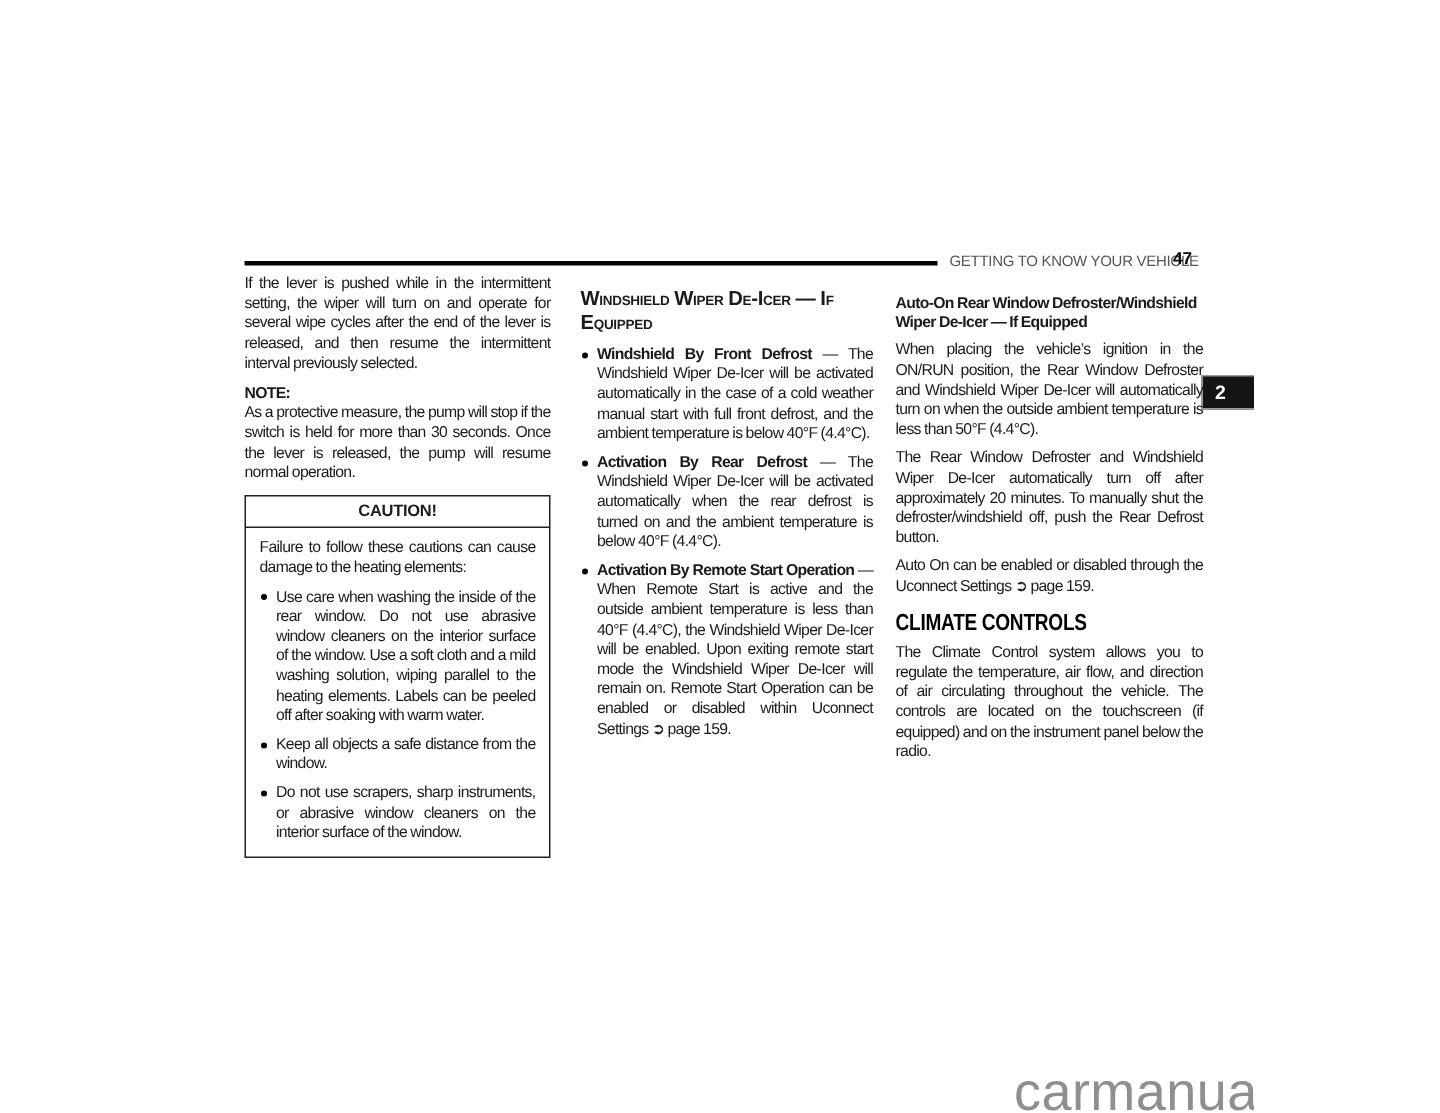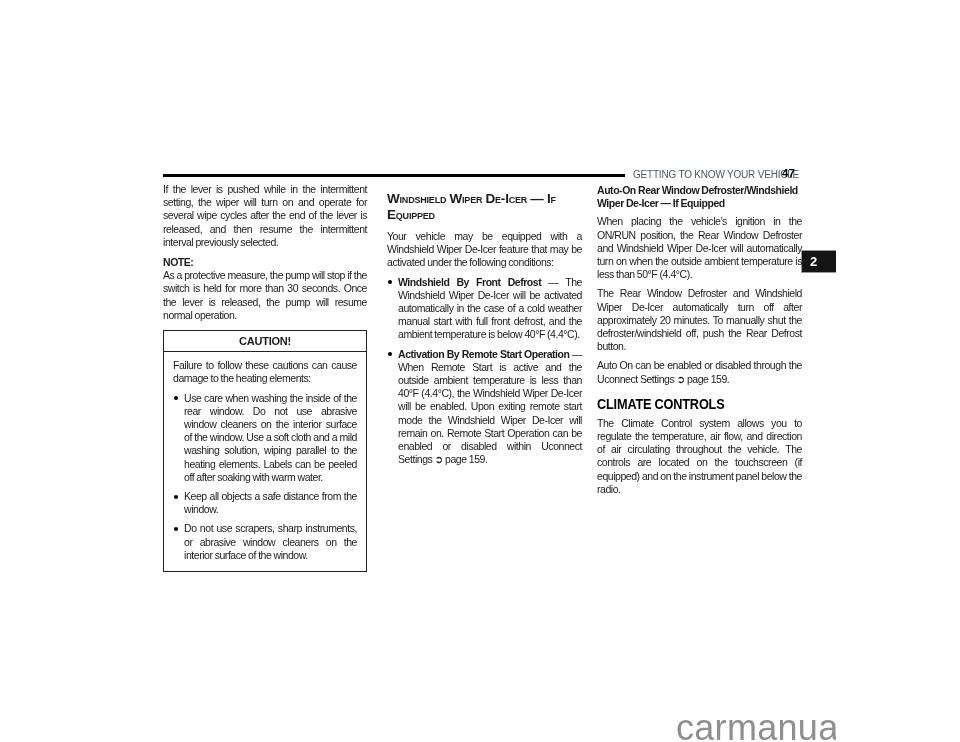--- a/index.html
+++ b/index.html
@@ -14,21 +14,21 @@
   
   .chapter-tab{
     position:absolute;left:801px;top:250px;width:42px;height:23px;box-sizing:border-box;
     background:#141414;border:1px solid #9a9a9a;color:#fff;font-weight:700;font-size:13px;
     line-height:21px;padding-left:8px;
   }
   
   .col{position:absolute;font-size:10.5px;line-height:13.2px;letter-spacing:-0.45px;word-spacing:-0.3px;}
   .col-left{left:163px;top:183px;width:204px;}
   .col-mid{left:387px;top:191px;width:195px;}
-  .col-right{left:597px;top:184px;width:205px;}
+  .col-right{left:597px;top:196px;width:205px;}
   .para{margin:0 0 6px;text-align:justify;}
   .tight{margin:0;}
   .bold{font-weight:700;}
   .note-label{font-weight:700;margin:7px 0 0;}
   
   .caution{border:1.5px solid #222;margin-top:8px;}
   .caution-title{font-weight:700;font-size:11px;text-align:center;padding:4px 0 3px;border-bottom:1.5px solid #222;letter-spacing:-0.2px;}
   .caution-body{padding:7px 9px 9px 9px;}
   
   ul.bullets{list-style:none;margin:0;padding:0;}
@@ -67,23 +67,23 @@
           <li>Use care when washing the inside of the rear window. Do not use abrasive window cleaners on the interior surface of the window. Use a soft cloth and a mild washing solution, wiping parallel to the heating elements. Labels can be peeled off after soaking with warm water.</li>
           <li>Keep all objects a safe distance from the window.</li>
           <li>Do not use scrapers, sharp instruments, or abrasive window cleaners on the interior surface of the window.</li>
         </ul>
       </div>
     </div>
   </div>
 
   <div class="col col-mid">
     <div class="mid-heading">Windshield Wiper De-Icer — If Equipped</div>
-    <p class="para tight">Your vehicle may be equipped with a Windshield Wiper De-Icer feature that may be activated under the following conditions:</p>
     <ul class="bullets">
       <li><span class="bold">Windshield By Front Defrost</span><span> — The Windshield Wiper De-Icer will be activated automatically in the case of a cold weather manual start with full front defrost, and the ambient temperature is below 40°F (4.4°C).</span></li>
+      <li><span class="bold">Activation By Rear Defrost</span><span> — The Windshield Wiper De-Icer will be activated automatically when the rear defrost is turned on and the ambient temperature is below 40°F (4.4°C).</span></li>
       <li><span class="bold">Activation By Remote Start Operation</span><span> — When Remote Start is active and the outside ambient temperature is less than 40°F (4.4°C), the Windshield Wiper De-Icer will be enabled. Upon exiting remote start mode the Windshield Wiper De-Icer will remain on. Remote Start Operation can be enabled or disabled within Uconnect Settings ➲ page 159.</span></li>
     </ul>
   </div>
 
   <div class="col col-right">
     <p class="sub-heading">Auto-On Rear Window Defroster/Windshield Wiper De-Icer — If Equipped</p>
     <p class="para">When placing the vehicle’s ignition in the ON/RUN position, the Rear Window Defroster and Windshield Wiper De-Icer will automatically turn on when the outside ambient temperature is less than 50°F (4.4°C).</p>
     <p class="para">The Rear Window Defroster and Windshield Wiper De-Icer automatically turn off after approximately 20 minutes. To manually shut the defroster/windshield off, push the Rear Defrost button.</p>
     <p class="para">Auto On can be enabled or disabled through the Uconnect Settings ➲ page 159.</p>
     <div class="climate-heading">CLIMATE CONTROLS</div>

